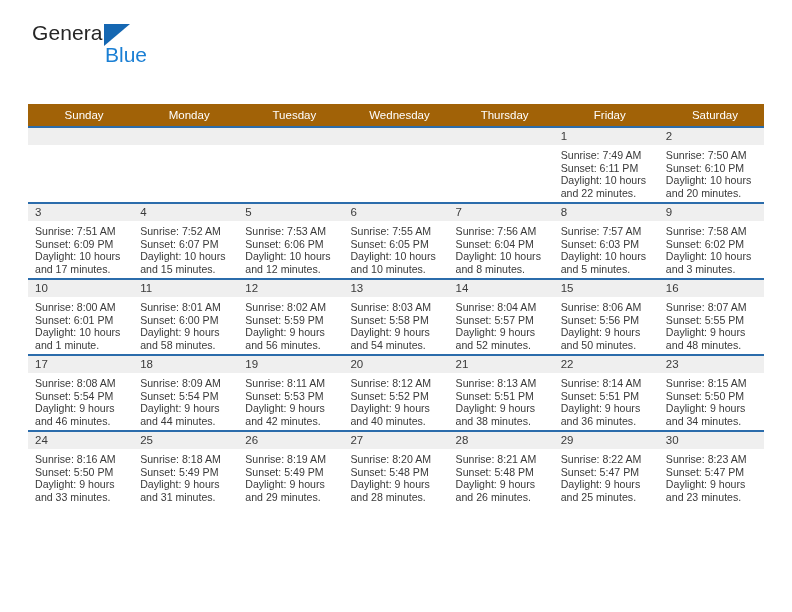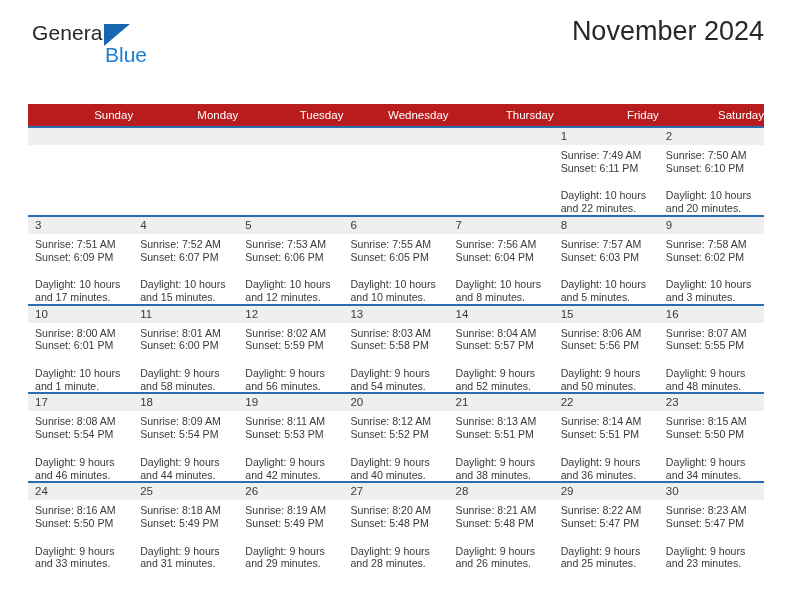--- a/index.html
+++ b/index.html
@@ -92,25 +92,25 @@
   
   .calendar {
     position: absolute;
     left: 28px;
     top: 104px;
     width: 736px;
     border-collapse: collapse;
     table-layout: fixed;
   }
   .calendar th {
-    background: #b91c1c;
+    background: #a16207;
     color: #ffffff;
     font-size: 11.5px;
     font-weight: normal;
-    text-align: right;
+    text-align: center;
     padding: 5px 0 5px 7px;
     height: 12px;
     vertical-align: middle;
   }
   .calendar td {
     width: 105.14px;
     height: 74px;
     vertical-align: top;
     padding: 0;
     border-top: 2px solid #2b6cab;
@@ -132,38 +132,36 @@
     padding: 4px 6px 0 7px;
     font-size: 10.6px;
     line-height: 12.7px;
     color: #3a3a3a;
   }
   .info div {
     white-space: nowrap;
   }
   .info .daylight {
     white-space: normal;
-    margin-top: 15px;
   }
 </style>
 </head>
 <body>
 
 <div class="page">
 
   <div class="header">
 
     <div class="brand">
       <span class="brand-line1">General</span>
       <span class="brand-tri"></span>
       <span class="brand-line2">Blue</span>
     </div>
 
     <div class="titles">
-      <h1 class="cal-title">November 2024</h1>
     </div>
 
   </div>
 
   <table class="calendar">
     <thead>
       <tr>
         <th>Sunday</th>
         <th>Monday</th>
         <th>Tuesday</th>

